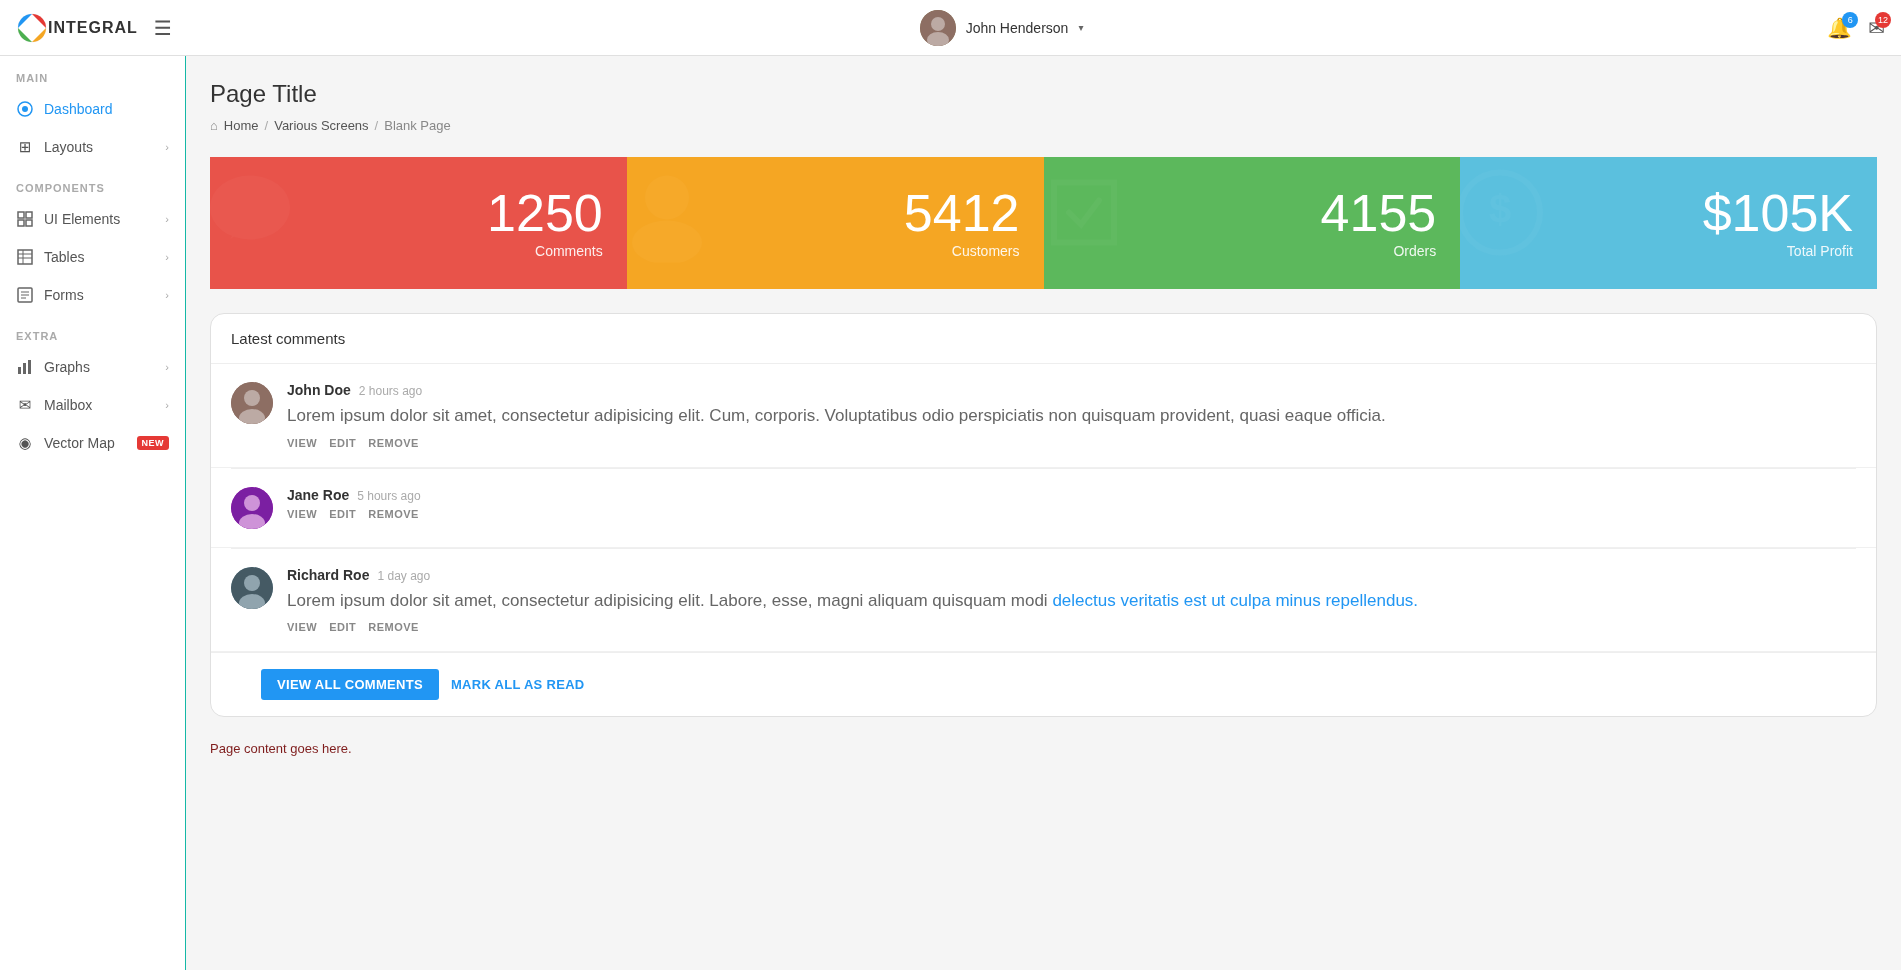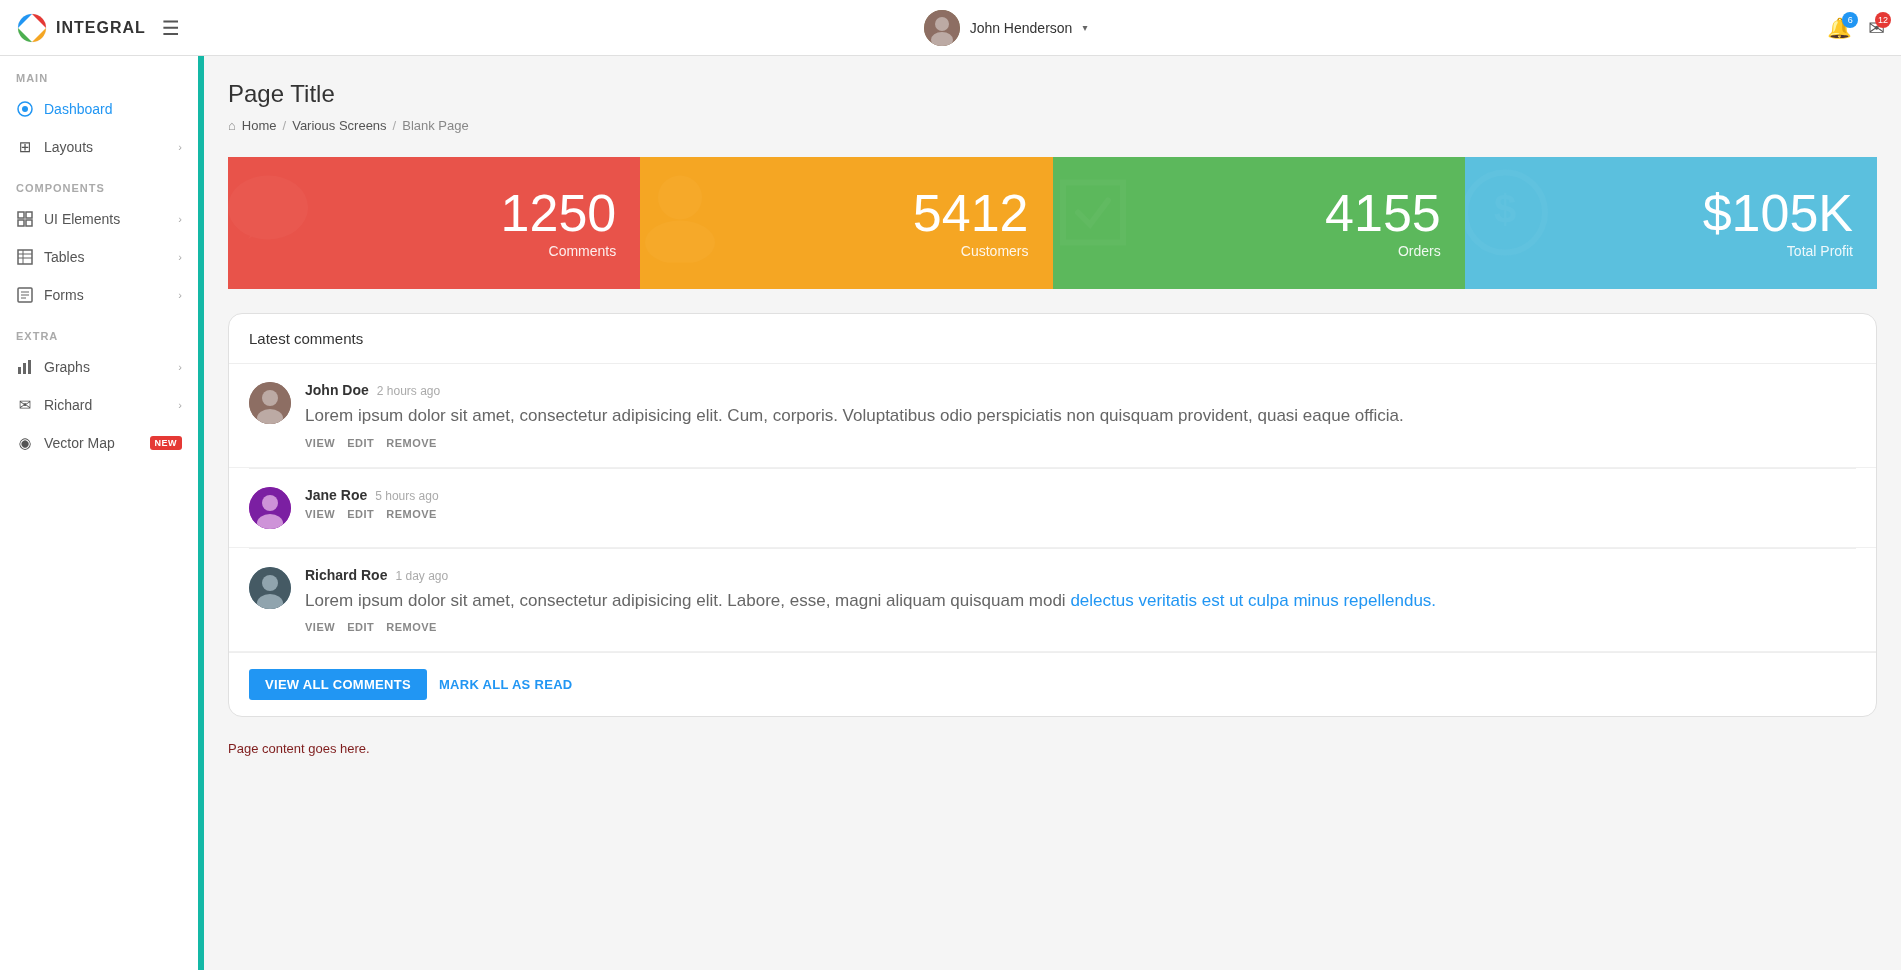--- a/index.html
+++ b/index.html
@@ -18,21 +18,21 @@
       z-index: 100;
     }
     .header-left {
       display: flex;
       align-items: center;
       gap: 12px;
     }
     .logo-container {
       display: flex;
       align-items: center;
-      gap: 8px;
+      gap: 0;
       text-align: center;
     }
     .logo-icon {
       width: 32px;
       height: 32px;
     }
     .logo-text {
       font-size: 16px;
       font-weight: 700;
       letter-spacing: 1px;
@@ -101,23 +101,23 @@
     }
 
     .main-layout {
       display: flex;
       flex: 1;
       overflow: hidden;
     }
 
     
     .sidebar {
-      width: 204px;
+      width: 186px;
       background: #fff;
-      border-right: 6px solid #14b8a6;
+      border-right: 1px solid #14b8a6;
       overflow-y: auto;
       flex-shrink: 0;
     }
     .sidebar-section-label {
       font-size: 11px;
       color: #aaa;
       font-weight: 600;
       letter-spacing: 1px;
       padding: 16px 16px 6px;
       text-transform: uppercase;
@@ -314,20 +314,21 @@
     .btn-primary {
       background: #2196F3;
       color: #fff;
       border: none;
       padding: 8px 16px;
       font-size: 13px;
       font-weight: 600;
       border-radius: 3px;
       cursor: pointer;
       letter-spacing: 0.3px;
+      margin-left: 30px;
     }
     .btn-link {
       background: none;
       border: none;
       color: #2196F3;
       font-size: 13px;
       font-weight: 600;
       cursor: pointer;
       letter-spacing: 0.3px;
     }
@@ -468,21 +469,21 @@
               <rect x="11" y="1" width="3" height="14" fill="#666"></rect>
             </svg>
         </span>
         <span>Graphs</span>
       </div>
       <span class="sidebar-arrow">›</span>
     </div>
     <div class="sidebar-item">
       <div class="sidebar-item-left">
         <span class="sidebar-icon">✉</span>
-        <span>Richard</span>
+        <span>Mailbox</span>
       </div>
       <span class="sidebar-arrow">›</span>
     </div>
     <div class="sidebar-item">
       <div class="sidebar-item-left">
         <span class="sidebar-icon">◉</span>
         <span>Vector Map</span>
       </div>
       <span class="new-badge">NEW</span>
     </div>

